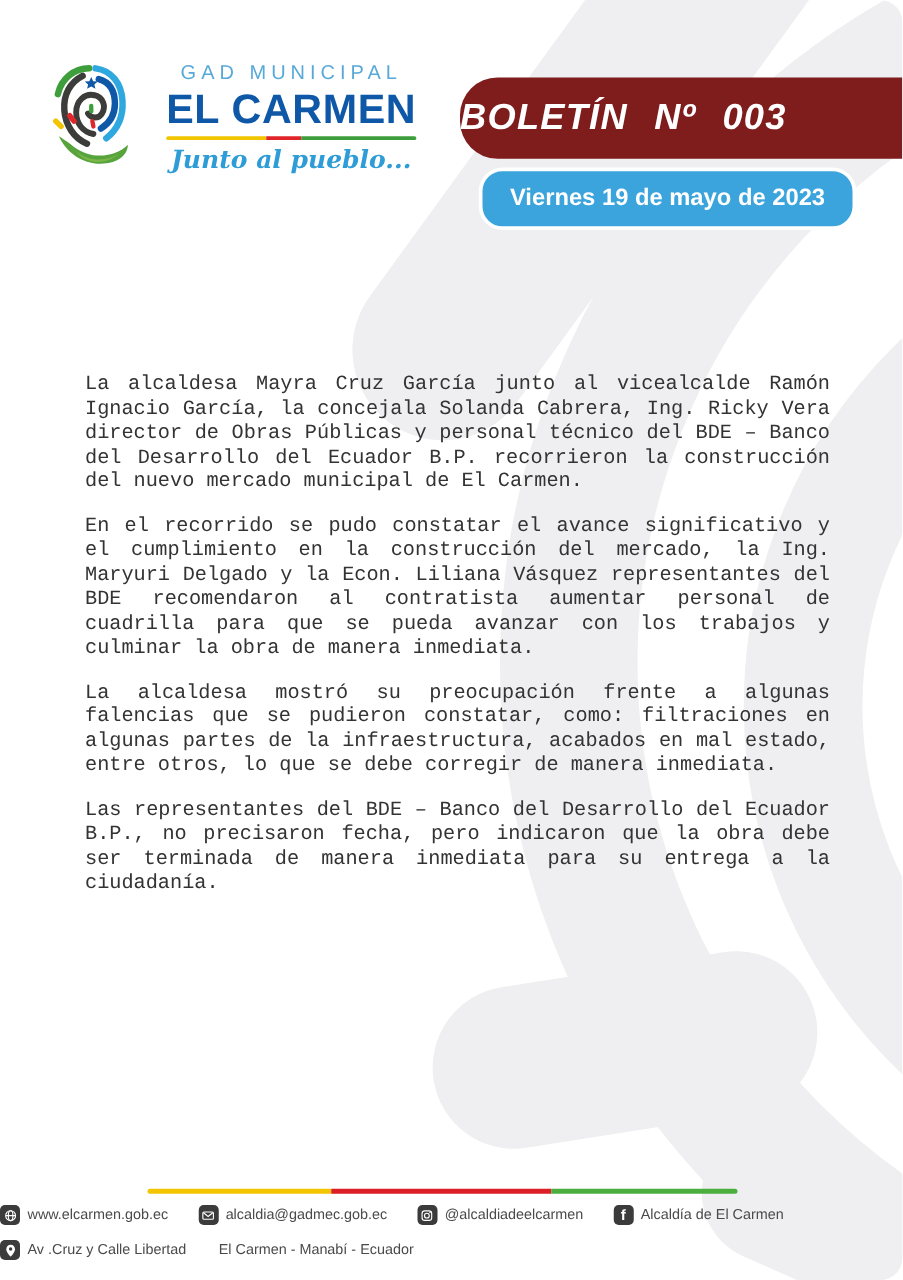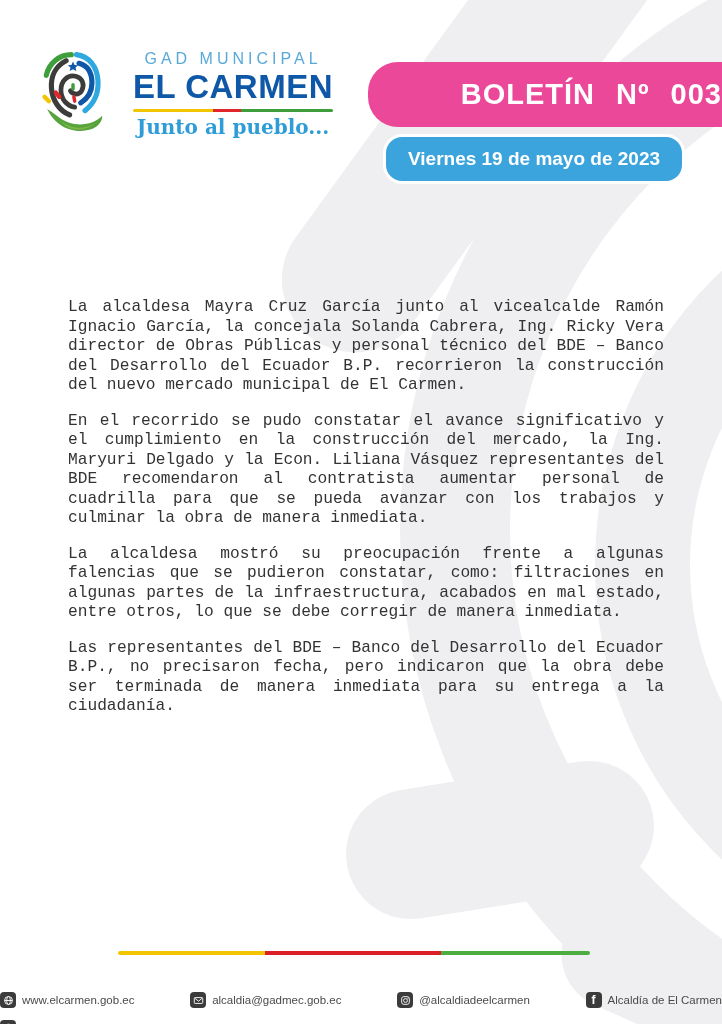--- a/index.html
+++ b/index.html
@@ -1,19 +1,20 @@
 <!DOCTYPE html>
 <html><head>
 <meta charset="utf-8">
 <style>
   html,body { margin:0; padding:0; background:#ffffff; }
   .page {
     position:relative; width:722px; height:1024px; margin:0 auto;
     background:#ffffff; overflow:hidden;
     font-family:"Liberation Sans", sans-serif;
+    border-radius:18px;
   }
   
   .wm { position:absolute; z-index:0; }
   .wm-ring { border-radius:50%; border-style:solid; border-color:#EFEFF1; background:transparent; }
   #wm1 { width:1000px; height:1000px; border-width:110px; left:400px; top:-80px; }
   #wm2 { width:620px;  height:620px;  border-width:95px;  left:595px; top:160px; }
   .wm-band { background:#EFEFF1; border-radius:80px; }
   #wm3 { width:145px; height:540px; left:398px; top:-150px; transform:rotate(36deg); }
   #wm4 { width:310px; height:130px; border-radius:65px; left:345px; top:775px; transform:rotate(-9deg); }
   #wm5 { width:260px; height:110px; border-radius:55px; left:555px; top:930px; transform:rotate(24deg); }
@@ -23,27 +24,27 @@
   
   .logo-wrap { left:42px; top:46px; width:320px; }
   .logo-mark { position:absolute; left:0; top:2px; }
   .logo-text { position:absolute; left:68px; top:4px; width:246px; text-align:center; }
   .logo-agency { font-size:16px; letter-spacing:4px; color:#58A9D8; font-weight:500; white-space:nowrap; }
   .logo-city { font-size:33px; font-weight:bold; color:#0F58A8; letter-spacing:0.5px; margin-top:0; white-space:nowrap; }
   .logo-underline { display:flex; width:200px; height:3px; margin:3px auto 2px auto; }
   .logo-underline .seg-y { width:40%; background:#F2C500; border-radius:2px 0 0 2px; }
   .logo-underline .seg-r { width:14%; background:#E0262B; }
   .logo-underline .seg-g { width:46%; background:#3F9E3C; border-radius:0 2px 2px 0; }
-  .logo-slogan { font-family:"DejaVu Serif", serif; font-weight:bold;
+  .logo-slogan { font-family:"DejaVu Serif", serif; font-style:italic; font-weight:bold;
                  font-size:20px; color:#2E9CD6; margin-top:3px; white-space:nowrap; }
 
   .banner {
     left:368px; top:62px; width:354px; height:65px;
-    background:#ec4899; border-radius:30px 0 0 30px;
-    display:flex; align-items:center; justify-content:flex-end;
+    background:#7f1d1d; border-radius:30px 0 0 30px;
+    display:flex; align-items:center; justify-content:flex-start;font-style:italic;
   }
   .banner-text { color:#ffffff; font-size:29px; font-weight:bold; letter-spacing:1px; word-spacing:12px; white-space:nowrap; }
 
   .date-pill {
     left:383px; top:134px; width:302px; height:50px; box-sizing:border-box;
     background:#3BA4DC; border:3px solid #ffffff; border-radius:19px;
     display:flex; align-items:center; justify-content:center;
   }
   .date-text { color:#ffffff; font-size:19px; font-weight:bold; white-space:nowrap; }
 
@@ -56,21 +57,21 @@
   .article-body { left:68px; top:298px; width:596px; color:#333333;
     font-size:16.2px; line-height:19.5px; text-align:justify; }
   .article-body p { margin:0 0 16px 0;font-family:Liberation Mono, monospace; }
 
   
   .footer-line { left:118px; top:951px; width:472px; height:4px; display:flex; }
   .footer-line .seg-y { width:147px; background:#F2C500; border-radius:2px 0 0 2px; }
   .footer-line .seg-r { width:176px; background:#DC1E26; }
   .footer-line .seg-g { width:149px; background:#4BAE3F; border-radius:0 2px 2px 0; }
 
-  .footer-row { left:0; width:722px; display:flex; justify-content:space-between; align-items:center;margin-top:28px; }
+  .footer-row { left:0; width:722px; display:flex; justify-content:flex-start; align-items:center; }
   #footer-row1 { top:964px; gap:24px; }
   #footer-row2 { top:992px; gap:26px; }
   .contact { display:flex; align-items:center; gap:6px; color:#4A4A4A; font-size:11.5px; white-space:nowrap; }
   .badge { width:16px; height:16px; border-radius:4px; background:#3B3B3B;
            display:flex; align-items:center; justify-content:center; flex:0 0 auto; }
   .badge svg { display:block; }
   .badge .fb-f { color:#ffffff; font-size:12px; font-weight:bold; line-height:1; }
 </style>
 </head>
 <body>

